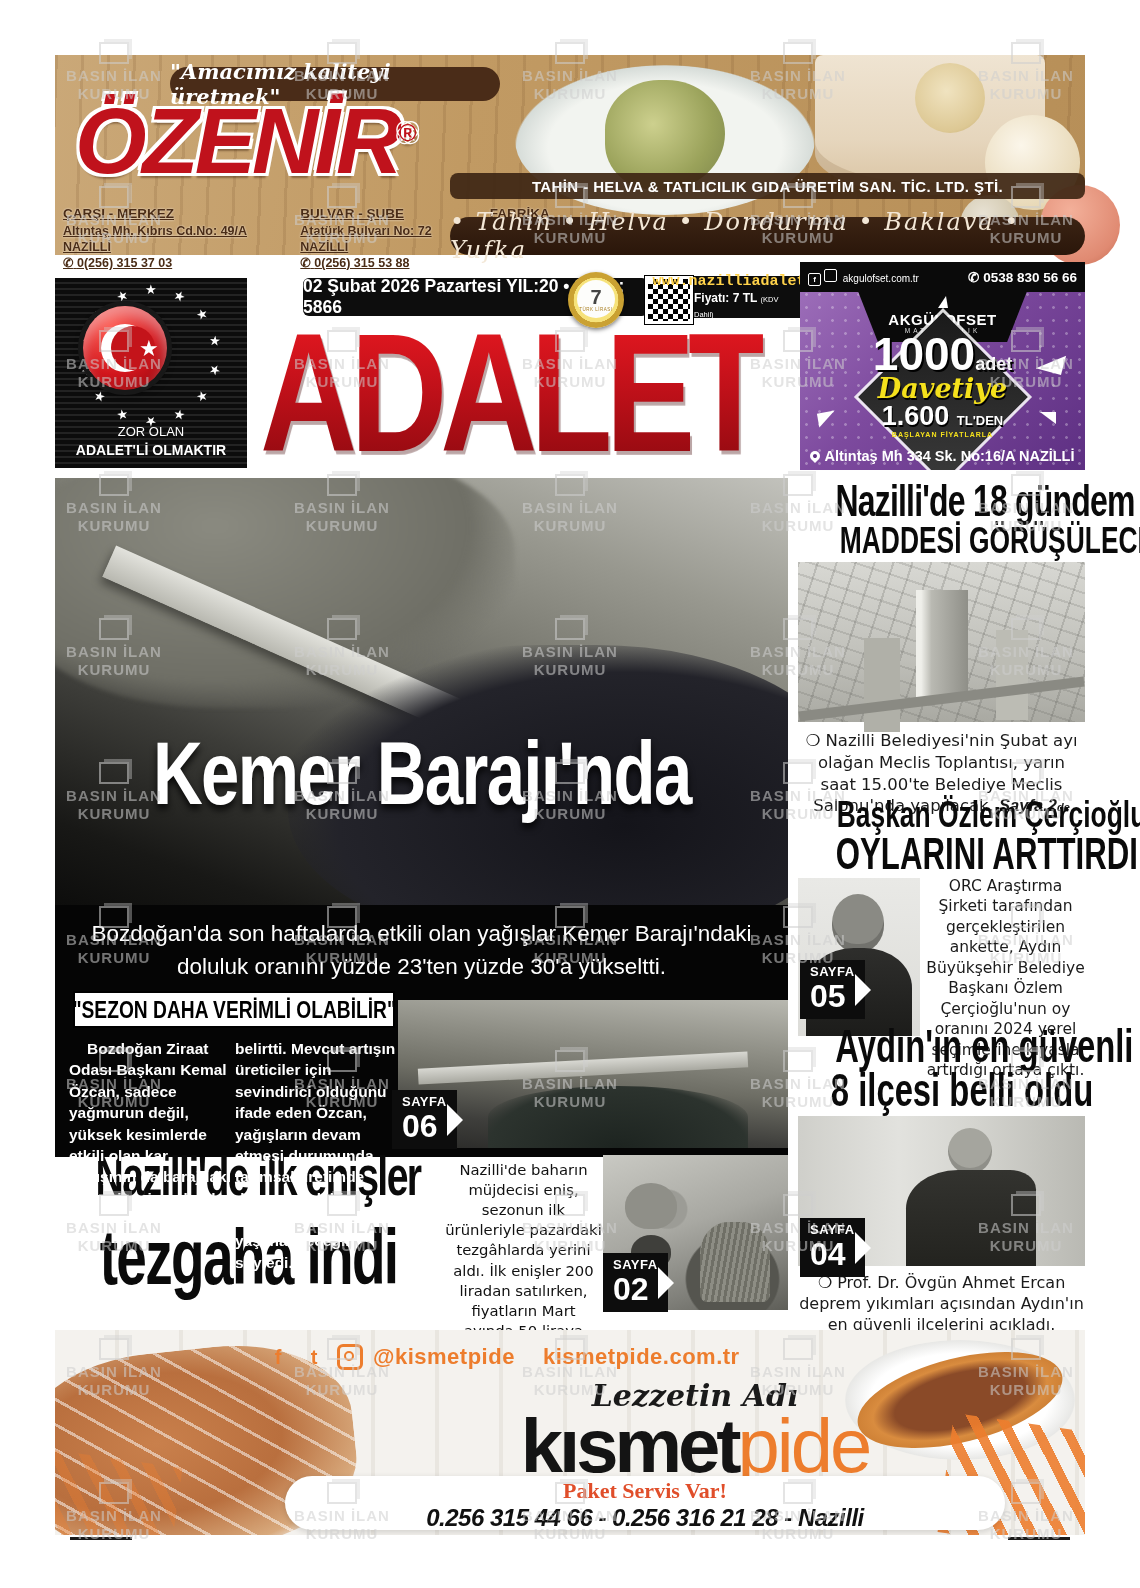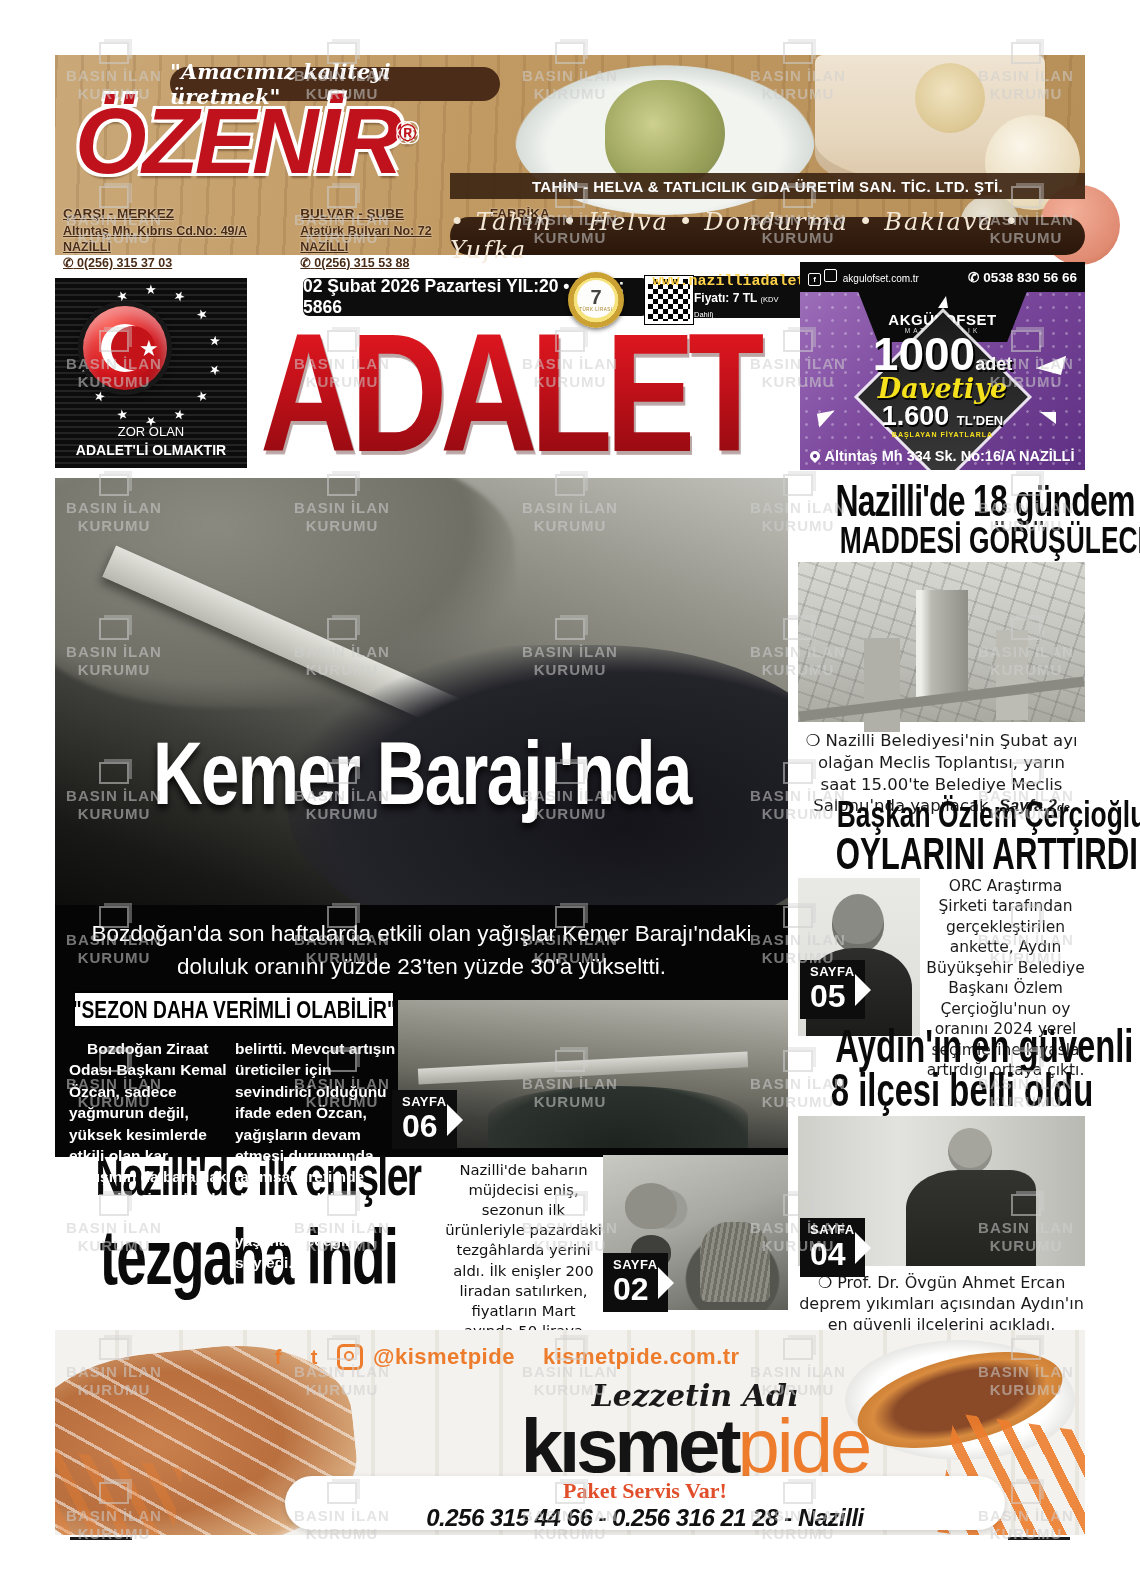--- a/index.html
+++ b/index.html
@@ -38,21 +38,21 @@
   #ozenir .sesame{position:absolute;left:860px;top:8px;width:70px;height:70px;border-radius:50%;
       background:radial-gradient(circle at 45% 40%,#f0e3c0,#ddc894 70%,#bfa468);}
   #ozenir .ribbon{position:absolute;left:115px;top:12px;width:330px;height:34px;border-radius:17px;
       background:#4a2c18;color:#fff;display:flex;align-items:center;justify-content:center;
       font-family:"DejaVu Serif",serif;font-style:italic;font-weight:700;font-size:21px;}
   #ozenir .brand{position:absolute;left:20px;top:40px;font-weight:900;font-style:italic;
       font-size:92px;line-height:1;color:#c0121c;letter-spacing:-4px;
       text-shadow:-3px -3px 0 #fff,3px -3px 0 #fff,-3px 3px 0 #fff,3px 3px 0 #fff,0 5px 2px rgba(60,30,10,.45);}
   #ozenir .brand sup{font-size:24px;letter-spacing:0;}
   #ozenir .subbar{position:absolute;left:395px;top:118px;width:635px;height:26px;background:rgba(62,38,20,.92);
-      color:#fff;font-weight:800;font-size:15px;display:flex;align-items:center;justify-content:center;letter-spacing:.4px;}
+      color:#fff;font-weight:800;font-size:15px;display:flex;align-items:center;justify-content:center;letter-spacing:.4px;border-radius:8px;}
   #ozenir .locs{position:absolute;left:8px;top:150px;width:680px;display:flex;gap:22px;
       color:#4a2c16;font-weight:800;}
   #ozenir .loc{font-size:12.5px;line-height:1.3;text-shadow:0 0 2px rgba(255,255,255,.8);text-decoration:underline;}
   #ozenir .loc .t{font-size:13.5px;}
   #ozenir .band{position:absolute;left:395px;top:162px;width:635px;height:38px;border-radius:19px;
       background:linear-gradient(180deg,#3c2414,#2a160a);color:#f3e7d6;display:flex;align-items:center;justify-content:center;
       font-family:"DejaVu Serif",serif;font-style:italic;font-size:24px;letter-spacing:2px;}
 
   
   #flagbox{left:55px;top:278px;width:192px;height:190px;color:#fff;

